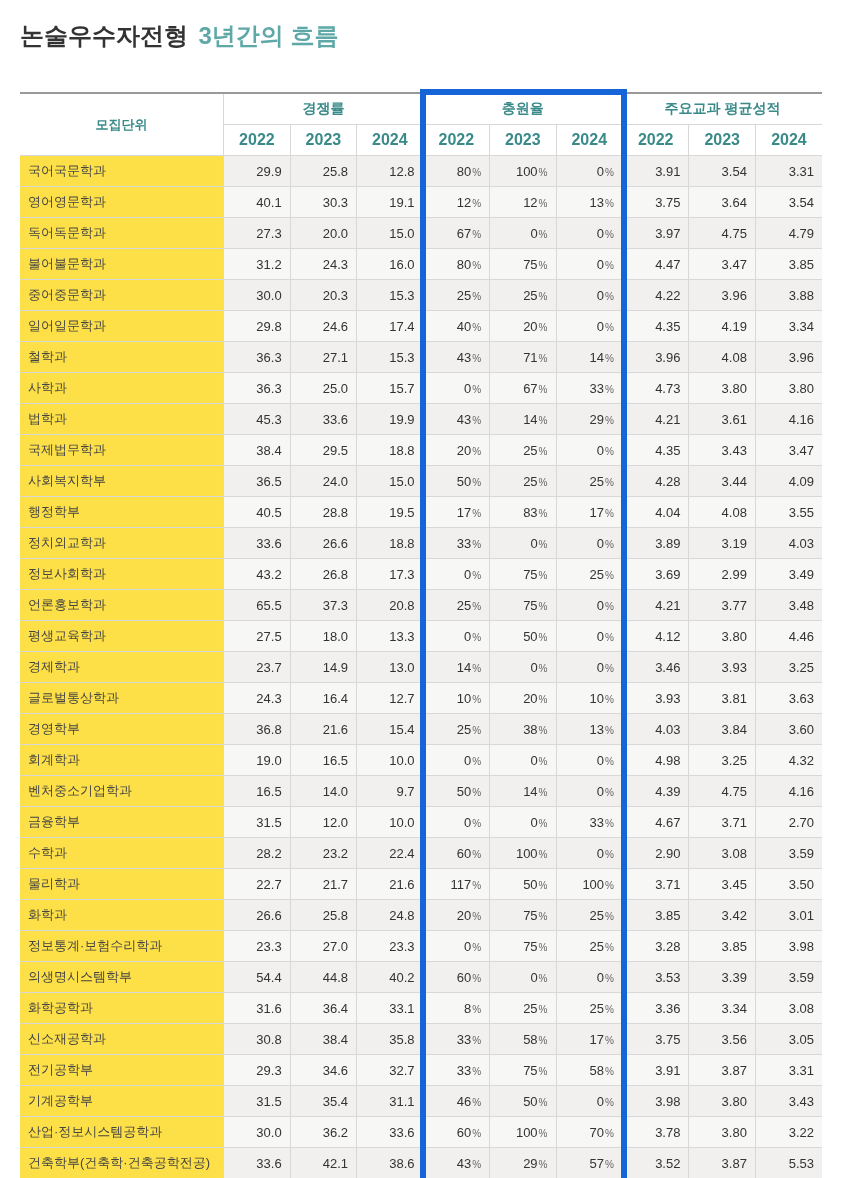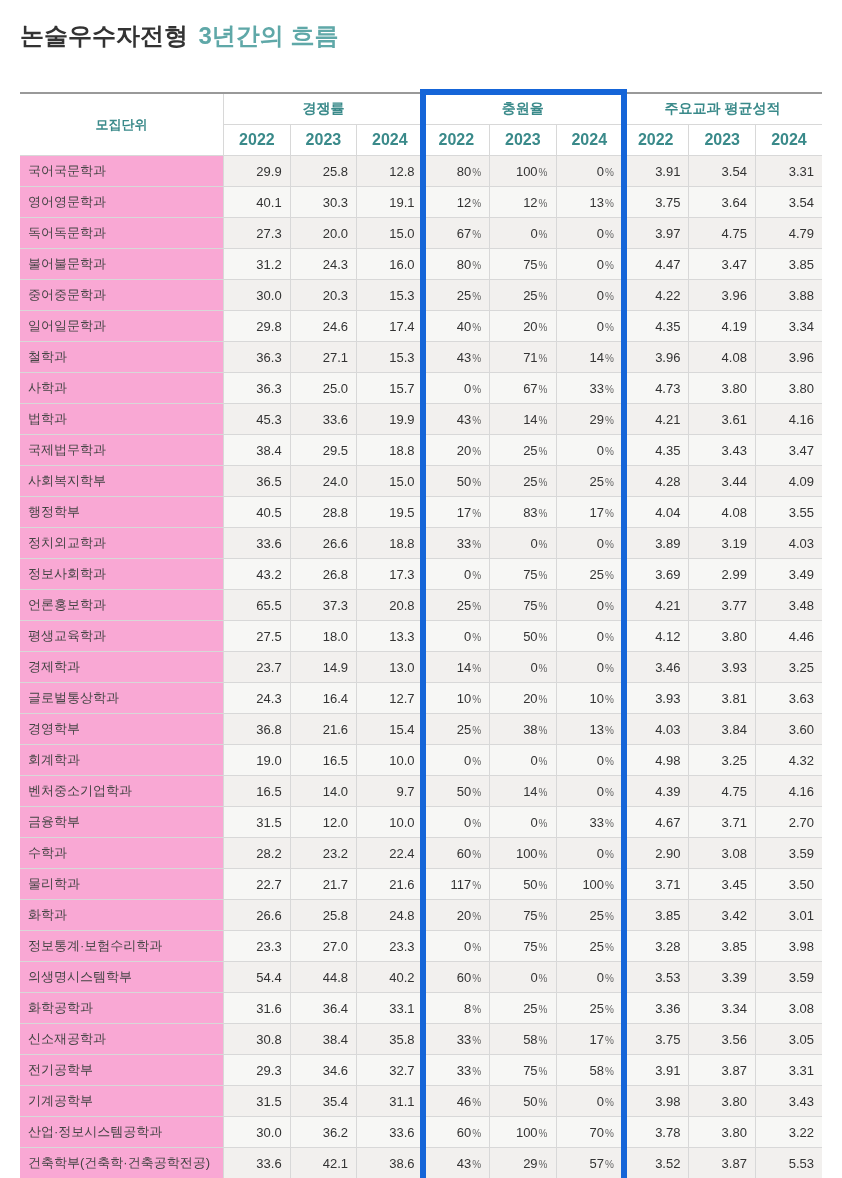--- a/index.html
+++ b/index.html
@@ -45,21 +45,21 @@
     th {
       text-align: center;
       font-weight: bold;
       color: #3a8a8a;
       background: #fff;
     }
     td.dept {
       text-align: left;
       color: #444;
       padding-left: 8px;
-      background: #f9a8d4;
+      background: #fde047;
     }
     td.val {
       color: #333;
     }
     tr.odd td.val {
       background: #f2f0ee;
     }
     tr.even td.val {
       background: #f7f7f5;
     }

